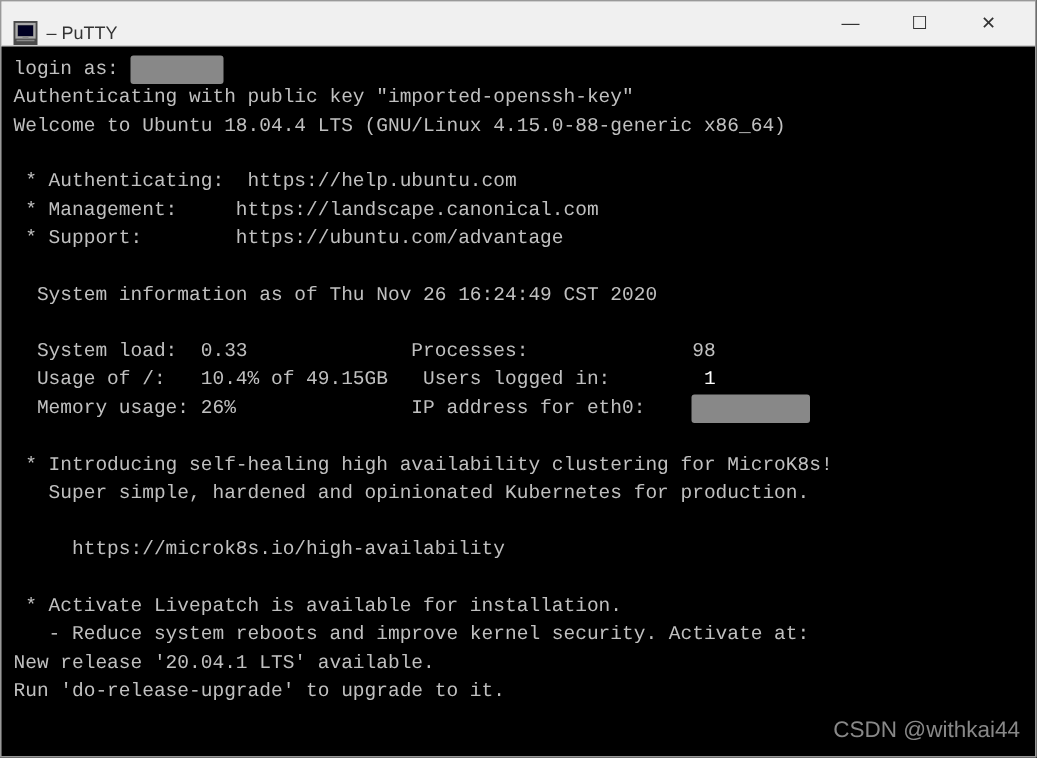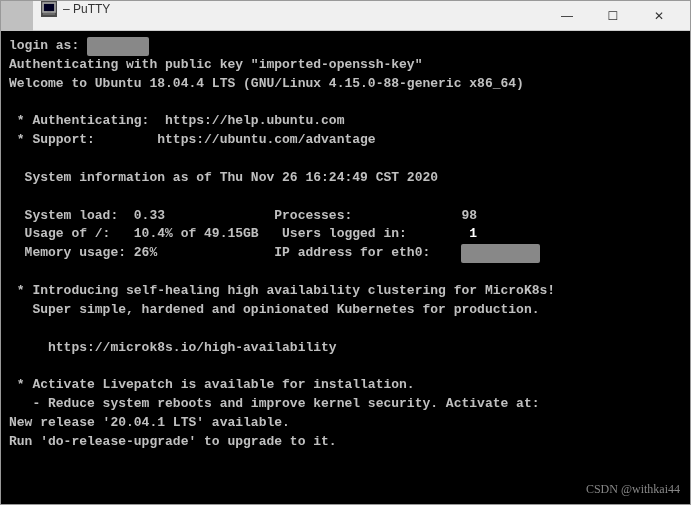--- a/index.html
+++ b/index.html
@@ -18,26 +18,25 @@
       height: 505px;
       display: flex;
       flex-direction: column;
       border: 1px solid #999;
     }
 
     .titlebar {
       background: #f0f0f0;
       height: 30px;
       display: flex;
-      align-items: flex-start;
+      align-items: flex-end;
       justify-content: space-between;
       padding: 0 8px;
       border-bottom: 1px solid #ccc;
       flex-shrink: 0;
-      margin-left: 32px;
     }
 
     .titlebar-left {
       display: flex;
       align-items: center;
       gap: 6px;
     }
 
     .titlebar-icon {
       width: 16px;
@@ -84,38 +83,37 @@
       font-family: 'Courier New', Courier, monospace;
       font-size: 13px;
       line-height: 1.45;
       overflow: hidden;
       position: relative;
     }
 
     .terminal-line {
       white-space: pre;
       line-height: 1.45;
-      font-weight: bold;
     }
     .white { color: #ffffff; }
     .redacted {
       display: inline-block;
       background: #888;
       color: #888;
       border-radius: 2px;
       min-width: 60px;
     }
 
     .watermark {
       position: absolute;
       bottom: 6px;
       right: 10px;
       color: #888;
-      font-family: Liberation Serif, serif;
-      font-size: 12px;
+      font-family: Liberation Sans, sans-serif;
+      font-size: 15px;
     }
 
     @keyframes blink {
       0%, 100% { opacity: 1; }
       50% { opacity: 0; }
     }
   </style>
 </head>
 <body>
 
@@ -139,20 +137,21 @@
       <button class="titlebar-btn close">✕</button>
     </div>
   </div>
 
   <div class="terminal">
     <div class="terminal-line">login as: <span class="redacted">&nbsp;&nbsp;&nbsp;&nbsp;&nbsp;&nbsp;&nbsp;&nbsp;</span></div>
     <div class="terminal-line">Authenticating with public key "imported-openssh-key"</div>
     <div class="terminal-line">Welcome to Ubuntu 18.04.4 LTS (GNU/Linux 4.15.0-88-generic x86_64)</div>
     <div class="terminal-line">&nbsp;</div>
     <div class="terminal-line"> * Authenticating:  https://help.ubuntu.com</div>
+    <div class="terminal-line"> * Management:     https://landscape.canonical.com</div>
     <div class="terminal-line"> * Support:        https://ubuntu.com/advantage</div>
     <div class="terminal-line">&nbsp;</div>
     <div class="terminal-line">  System information as of Thu Nov 26 16:24:49 CST 2020</div>
     <div class="terminal-line">&nbsp;</div>
     <div class="terminal-line">  System load:  0.33              Processes:              98</div>
     <div class="terminal-line">  Usage of /:   10.4% of 49.15GB   Users logged in:        <span class="white">1</span></div>
     <div class="terminal-line">  Memory usage: 26%               IP address for eth0:    <span class="redacted">&nbsp;&nbsp;&nbsp;&nbsp;&nbsp;&nbsp;&nbsp;&nbsp;&nbsp;&nbsp;</span></div>
     <div class="terminal-line">&nbsp;</div>
     <div class="terminal-line"> * Introducing self-healing high availability clustering for MicroK8s!</div>
     <div class="terminal-line">   Super simple, hardened and opinionated Kubernetes for production.</div>

